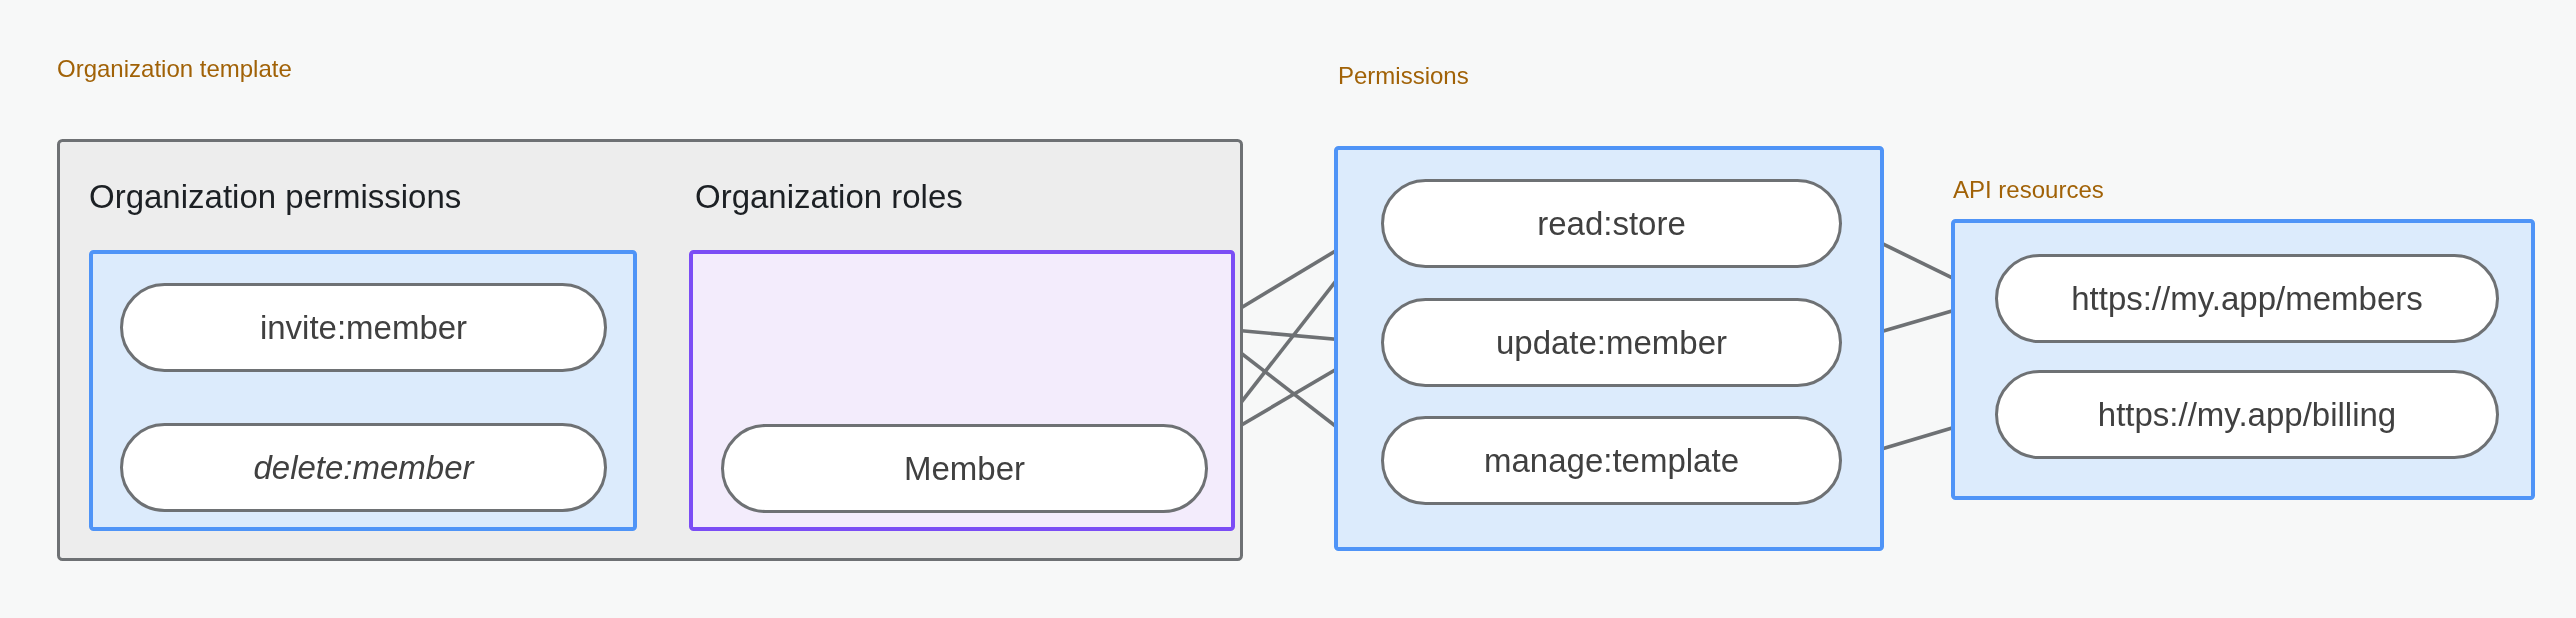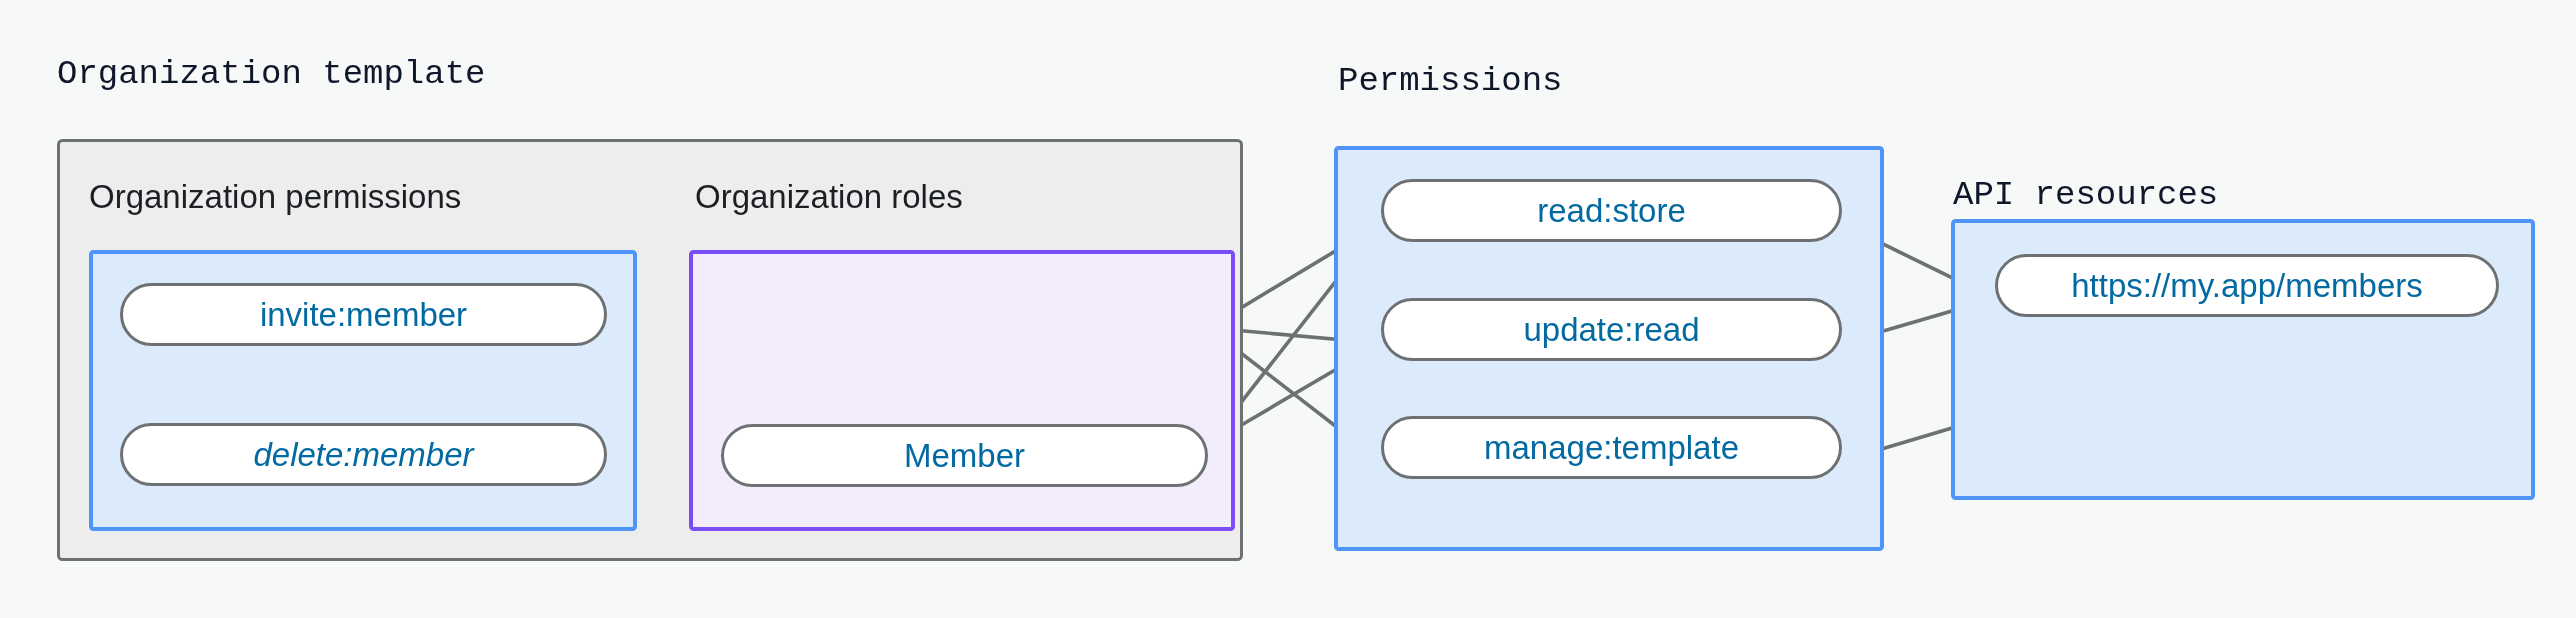--- a/index.html
+++ b/index.html
@@ -13,25 +13,24 @@
     width: 2576px;
     height: 619px;
     background: #f7f8f8;
     font-family: "Liberation Sans", sans-serif;
     overflow: hidden;
   }
 
   
   .group-title {
     position: absolute;
-    font-size: 34px;
+    font-size: 24px;
     line-height: 1;
-    color: #0f172a;
+    color: #a16207;
     white-space: nowrap;
-    font-family: Liberation Mono, monospace;
   }
   #title-org-template   { left: 57px;   top: 57px; }
   #title-permissions    { left: 1338px; top: 64px; }
   #title-api-resources  { left: 1953px; top: 135px; margin-top: 43px; }
 
   
   #org-template-box {
     position: absolute;
     left: 57px;
     top: 139px;
@@ -77,23 +76,23 @@
   .node {
     position: absolute;
     box-sizing: border-box;
     background: #ffffff;
     border: 3.7px solid #6e7174;
     border-radius: 912px;
     display: flex;
     align-items: center;
     justify-content: center;
     font-size: 33px;
-    color: #0369a1;
+    color: #404040;
     white-space: nowrap;
-    height: 63px;
+    height: 89px;
   }
 
   
   #node-invite-member { left: 120px; top: 283px; width: 487px; }
   #node-delete-member { left: 120px; top: 423px; width: 487px; font-style: italic; }
   
   #node-admin  { left: 721px; top: 283px; width: 487px; }
   #node-member { left: 721px; top: 400px; width: 487px; margin-top: 24px; }
   
   #node-read-store      { left: 1381px; top: 179px; width: 461px; }
@@ -181,21 +180,22 @@
 
   <div class="node" id="node-invite-member">invite:member</div>
 
   <div class="node" id="node-delete-member">delete:member</div>
 
 
   <div class="node" id="node-member">Member</div>
 
   <div class="node" id="node-read-store">read:store</div>
 
-  <div class="node" id="node-update-store">update:read</div>
+  <div class="node" id="node-update-store">update:member</div>
 
   <div class="node" id="node-manage-billing">manage:template</div>
 
   <div class="node" id="node-url-members">https://my.app/members</div>
 
+  <div class="node" id="node-url-billing">https://my.app/billing</div>
 
 </div>
 
 
 </body></html>

